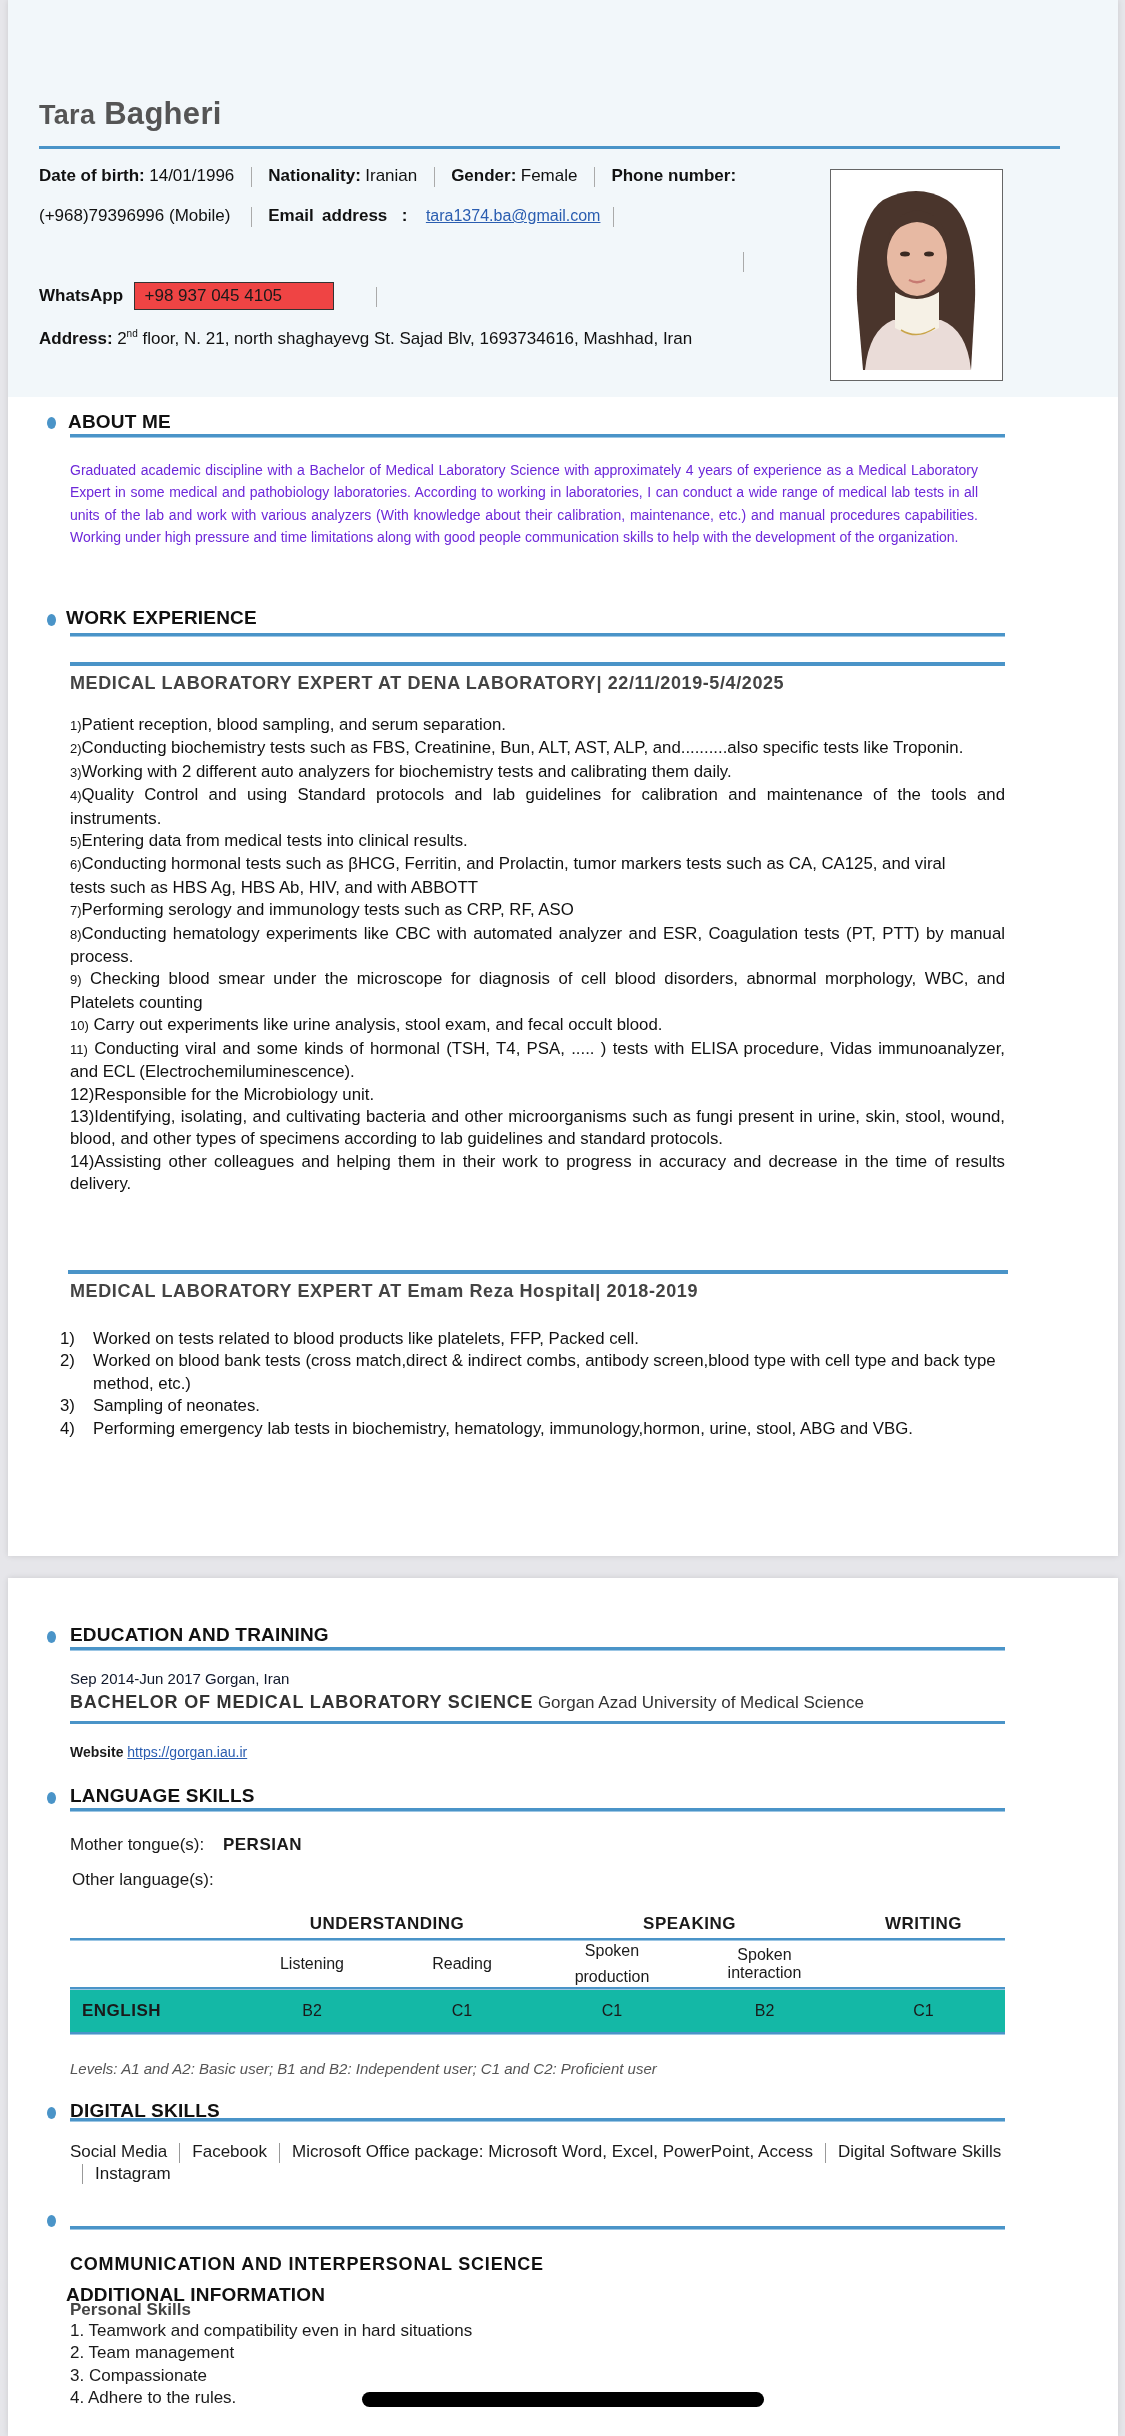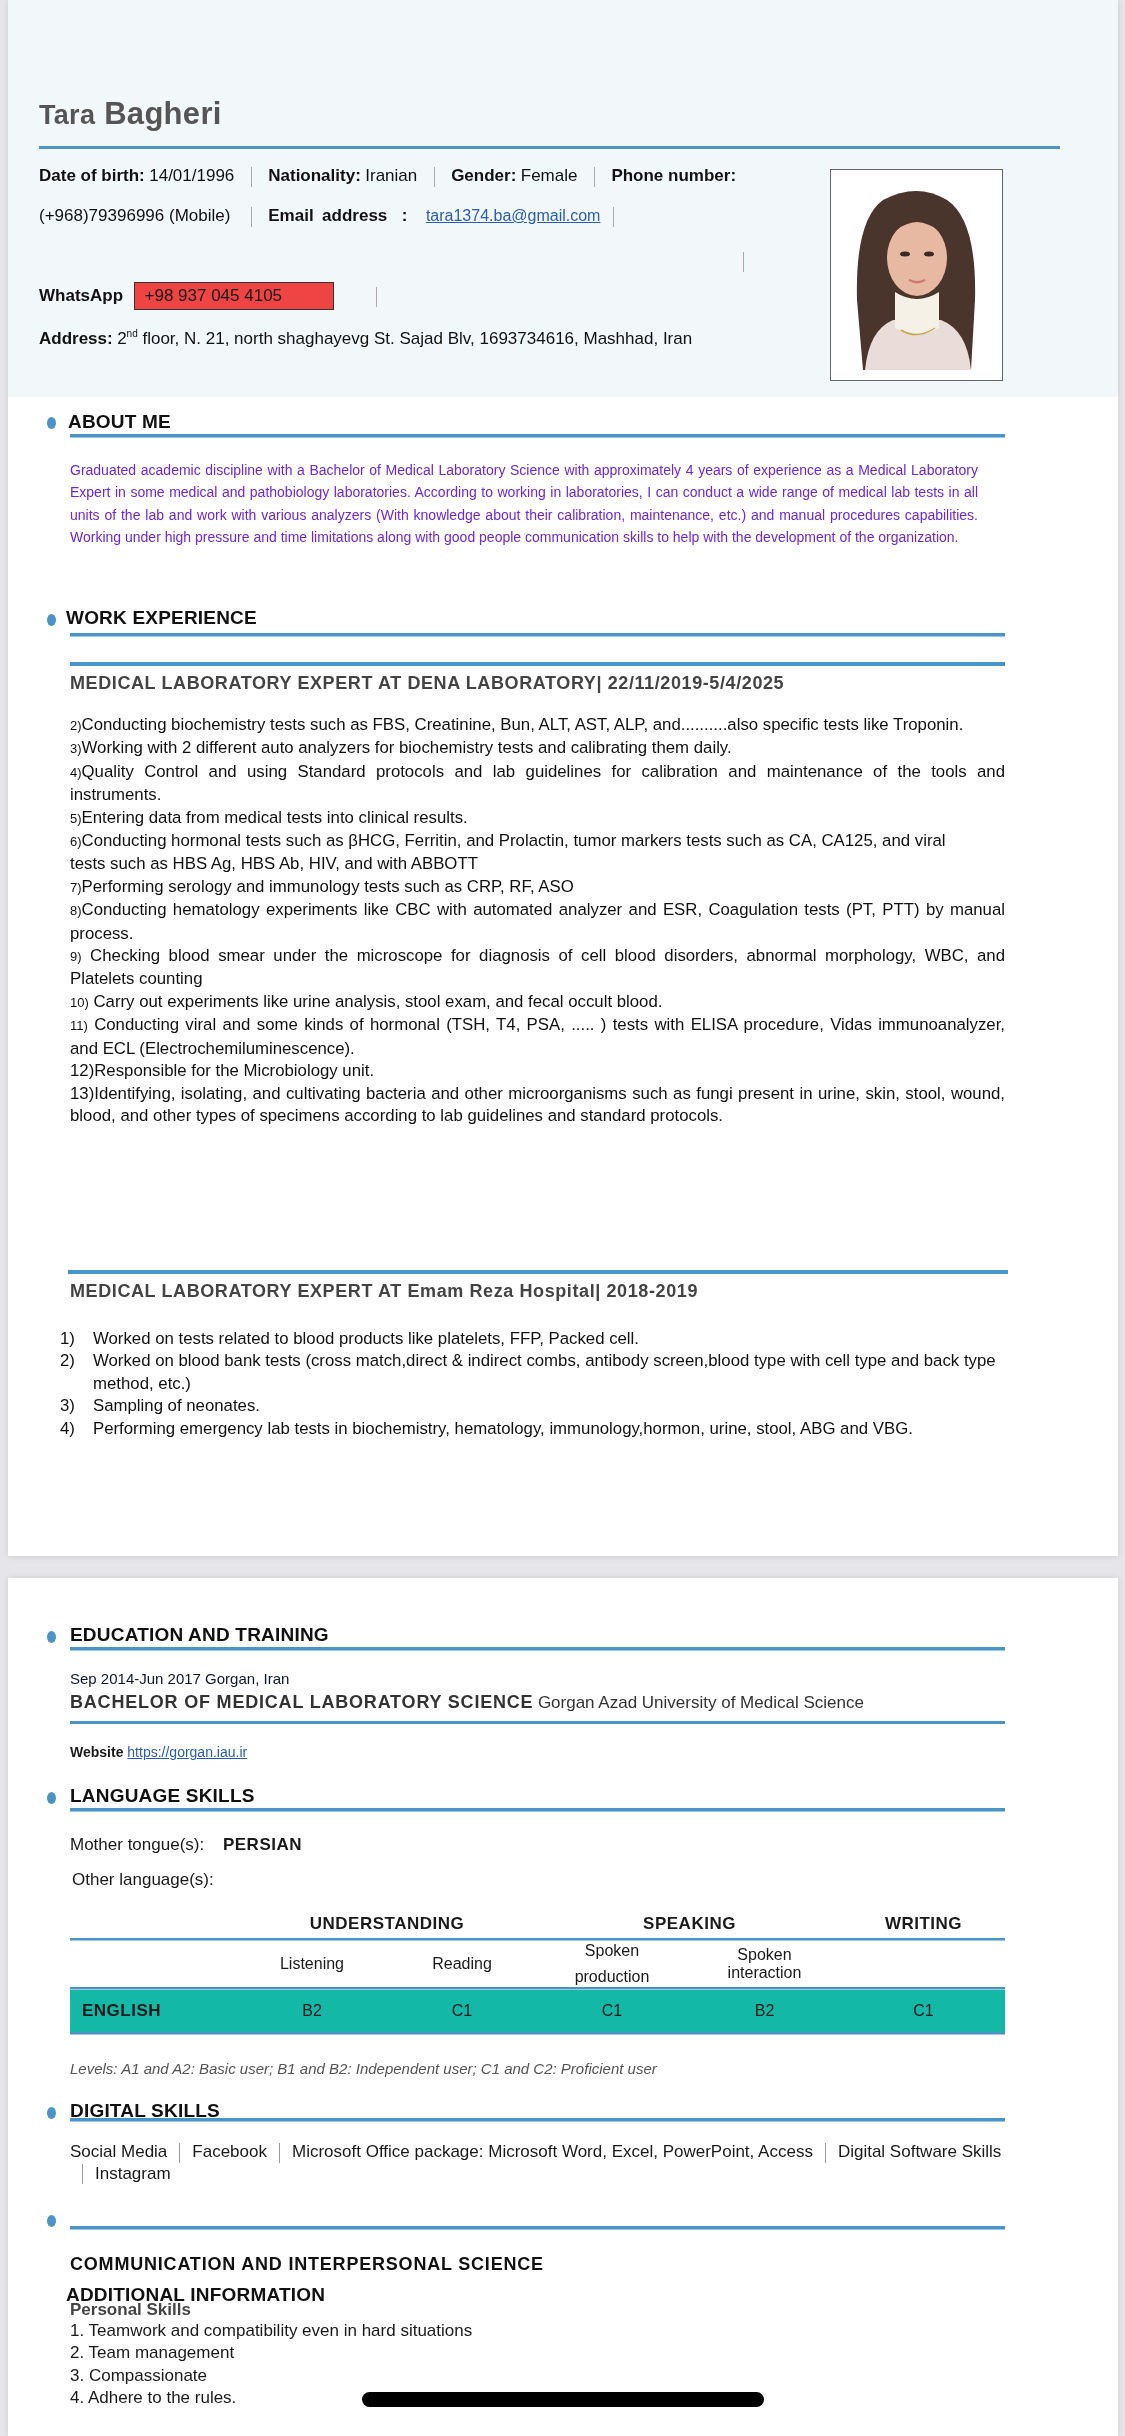--- a/index.html
+++ b/index.html
@@ -109,33 +109,35 @@
   <div class="sec-rule" style="top:434px;"></div>
   <div class="para" style="top:459px;">Graduated academic discipline with a Bachelor of Medical Laboratory Science with approximately 4 years of experience as a Medical Laboratory Expert in some medical and pathobiology laboratories. According to working in laboratories, I can conduct a wide range of medical lab tests in all units of the lab and work with various analyzers (With knowledge about their calibration, maintenance, etc.) and manual procedures capabilities. Working under high pressure and time limitations along with good people communication skills to help with the development of the organization.</div>
 
   <div class="sec-bullet" style="left:39px; top:614px;"></div>
   <div class="sec-title" style="left:58px; top:607px;">WORK EXPERIENCE</div>
   <div class="sec-rule" style="top:633px;"></div>
   <div class="thin-rule" style="top:662px;"></div>
   <div class="job-title" style="top:673px;">MEDICAL LABORATORY EXPERT AT DENA LABORATORY| 22/11/2019-5/4/2025</div>
 
   <div class="duties" style="top:714px;" id="job1-duties">
+      <div class="it"><span class="num">1)</span><span>Patient reception, blood sampling, and serum separation.</span></div>
       <div class="it"><span class="num">2)</span><span>Conducting biochemistry tests such as FBS, Creatinine, Bun, ALT, AST, ALP, and..........also specific tests like Troponin.</span></div>
       <div class="it"><span class="num">3)</span><span>Working with 2 different auto analyzers for biochemistry tests and calibrating them daily.</span></div>
       <div class="it"><span class="num">4)</span><span>Quality Control and using Standard protocols and lab guidelines for calibration and maintenance of the tools and instruments.</span></div>
       <div class="it"><span class="num">5)</span><span>Entering data from medical tests into clinical results.</span></div>
       <div class="it"><span class="num">6)</span><span>Conducting hormonal tests such as βHCG, Ferritin, and Prolactin, tumor markers tests such as CA, CA125, and viral</span></div>
       <div class="it"><span>tests such as HBS Ag, HBS Ab, HIV, and with ABBOTT</span></div>
       <div class="it"><span class="num">7)</span><span>Performing serology and immunology tests such as CRP, RF, ASO</span></div>
       <div class="it"><span class="num">8)</span><span>Conducting hematology experiments like CBC with automated analyzer and ESR, Coagulation tests (PT, PTT) by manual process.</span></div>
       <div class="it"><span class="num">9)</span><span> Checking blood smear under the microscope for diagnosis of cell blood disorders, abnormal morphology, WBC, and Platelets counting</span></div>
       <div class="it"><span class="num">10)</span><span> Carry out experiments like urine analysis, stool exam, and fecal occult blood.</span></div>
       <div class="it"><span class="num">11)</span><span> Conducting viral and some kinds of hormonal (TSH, T4, PSA, ..... ) tests with ELISA procedure, Vidas immunoanalyzer, and ECL (Electrochemiluminescence).</span></div>
       <div class="it"><span>12)Responsible for the Microbiology unit.</span></div>
       <div class="it"><span>13)Identifying, isolating, and cultivating bacteria and other microorganisms such as fungi present in urine, skin, stool, wound, blood, and other types of specimens according to lab guidelines and standard protocols.</span></div>
+      <div class="it"><span>14)Assisting other colleagues and helping them in their work to progress in accuracy and decrease in the time of results delivery.</span></div>
     </div>
 
   <div class="thin-rule" style="left:60px; top:1270px; width:940px;"></div>
   <div class="job-title" style="top:1281px;">MEDICAL LABORATORY EXPERT AT Emam Reza Hospital| 2018-2019</div>
 
   <div class="hosp" style="top:1328px;" id="job2-duties">
       <div class="row">
         <span class="n">1)</span>
         <span>Worked on tests related to blood products like platelets, FFP, Packed cell.</span>
       </div>

